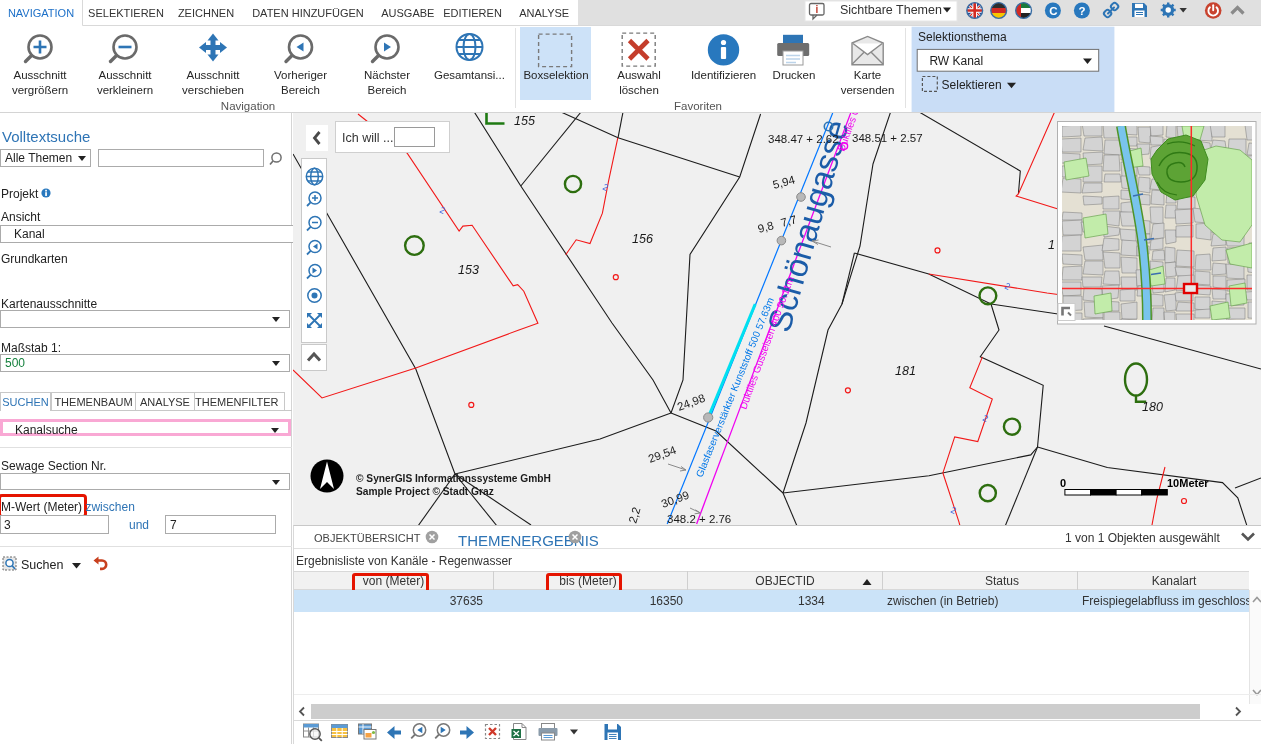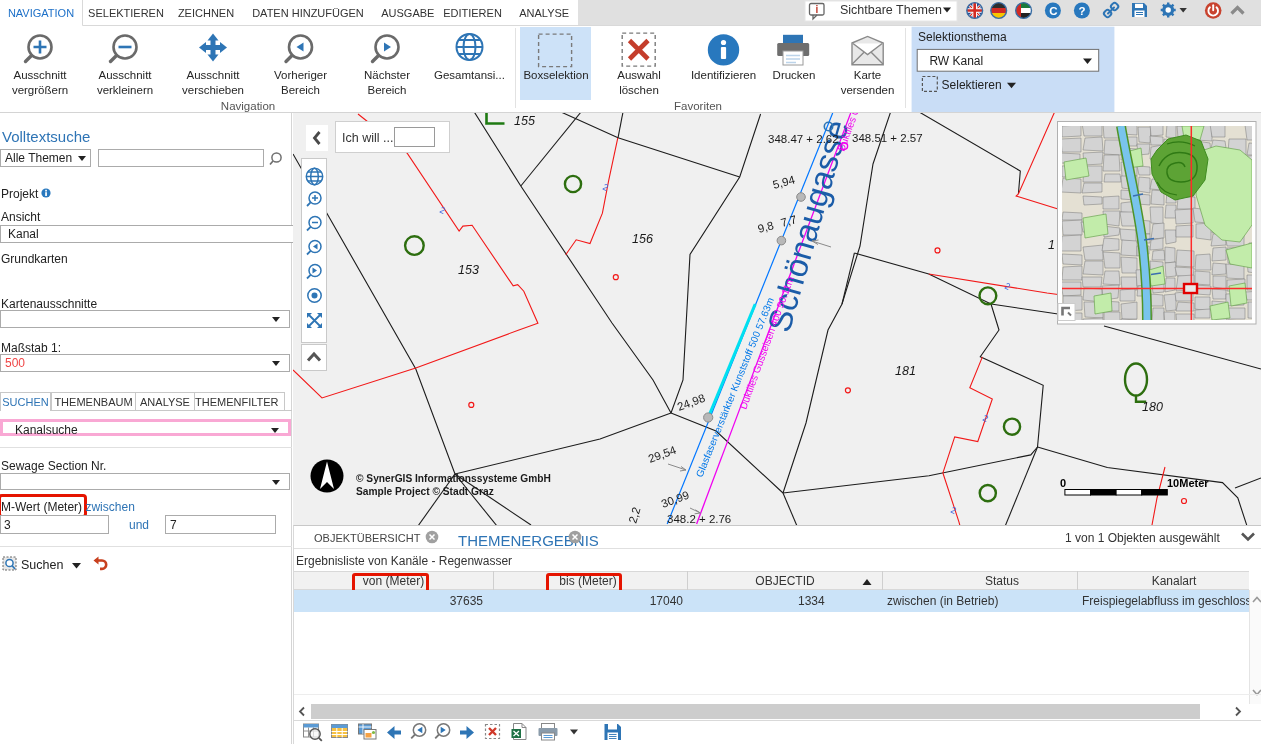--- a/index.html
+++ b/index.html
@@ -240,39 +240,39 @@
 <div class="abs" style="left:1px;top:74px;font-size:12px;color:#222">Projekt</div>
 
 <svg class="abs" style="left:41px;top:75px" width="10" height="10">
       <circle cx="5" cy="5" r="4.6" fill="#2878be"></circle>
       <rect x="4.2" y="4.2" width="1.7" height="3.8" fill="#fff"></rect>
       <rect x="4.2" y="1.8" width="1.7" height="1.7" fill="#fff"></rect>
     </svg>
 
 <div class="abs" style="left:1px;top:97px;font-size:12px;color:#222">Ansicht</div>
 
-<div class="abs" style="left:0px;top:112px;width:320px;height:18px;border:1px solid #ababab;background:#fff;font-size:12px;color:#222;line-height:17px;padding-left:7px">Kanal
+<div class="abs" style="left:0px;top:112px;width:320px;height:18px;border:1px solid #ababab;background:#fff;font-size:12px;color:#222;line-height:17px;padding-left:13px">Kanal
 <svg class="abs" style="right:8px;top:5px" width="9" height="7">
         <path d="M0,1 l8,0 -4,5 z" fill="#222"></path>
       </svg></div>
 
 <div class="abs" style="left:1px;top:139px;font-size:12px;color:#222">Grundkarten</div>
 
 
 <div class="abs" style="left:1px;top:184px;font-size:12px;color:#222">Kartenausschnitte</div>
 
 <div class="abs" style="left:0px;top:197px;width:290px;height:18px;border:1px solid #ababab;background:#fff">
 <svg class="abs" style="right:8px;top:5px" width="9" height="7">
         <path d="M0,1 l8,0 -4,5 z" fill="#222"></path>
       </svg>
     </div>
 
 <div class="abs" style="left:1px;top:228px;font-size:12px;color:#222">Maßstab 1:</div>
 
-<div class="abs" style="left:0px;top:241px;width:290px;height:18px;border:1px solid #ababab;background:#fff;font-size:12px;color:#ef4444;line-height:17px;padding-left:4px">500
+<div class="abs" style="left:0px;top:241px;width:290px;height:18px;border:1px solid #ababab;background:#fff;font-size:12px;color:#15803d;line-height:17px;padding-left:4px">500
 <svg class="abs" style="right:8px;top:5px" width="9" height="7">
         <path d="M0,1 l8,0 -4,5 z" fill="#222"></path>
       </svg></div>
 
 <div class="abs" style="left:0;top:279px;width:292px;height:19px;border-bottom:1px solid #c8c8c8">
 
 <div class="abs" style="left:0;top:0;width:51px;height:19px;border:1px solid #c8c8c8;border-bottom:none;background:#fff;font-size:11px;color:#2e74b5;text-align:center;line-height:18px">SUCHEN</div>
 
 <div class="abs" style="left:51px;top:0;width:85px;height:18px;border:1px solid #c8c8c8;border-bottom:none;font-size:11px;color:#333;text-align:center;line-height:18px">THEMENBAUM</div>
 
@@ -798,21 +798,21 @@
 <svg class="abs" style="left:568px;top:52px" width="10" height="8">
       <path d="M5,1 l4.5,6 h-9 z" fill="#222"></path>
     </svg>
 
 <div class="abs" style="left:645px;top:48px;width:80px;font-size:12px;color:#333;text-align:right">Status</div>
 
 <div class="abs" style="left:840px;top:48px;width:80px;font-size:12px;color:#333;text-align:center">Kanalart</div>
 
 <div class="abs" style="left:0px;top:64px;width:955px;height:22px;background:#cbe3f8;font-size:12px;color:#333">
 <div class="abs" style="left:109px;top:4px;width:80px;text-align:right">37635</div>
-<div class="abs" style="left:309px;top:4px;width:80px;text-align:right">17040</div>
+<div class="abs" style="left:309px;top:4px;width:80px;text-align:right">16350</div>
 <div class="abs" style="left:504px;top:4px;width:80px;text-align:left">1334</div>
 <div class="abs" style="left:593px;top:4px">zwischen (in Betrieb)</div>
 <div class="abs" style="left:788px;top:4px;width:167px;overflow:hidden;white-space:nowrap">Freispiegelabfluss im geschlosse</div>
 </div>
 
 <div class="abs" style="left:955px;top:64px;width:13px;height:114px;background:#fafafa;border-left:1px solid #e4e4e4">
 <svg class="abs" style="left:2px;top:6px" width="10" height="8">
         <path d="M1,6 L5,1.5 L9,6" stroke="#999" stroke-width="1.6" fill="none"></path>
       </svg>
 <svg class="abs" style="left:2px;top:98px" width="10" height="8">

